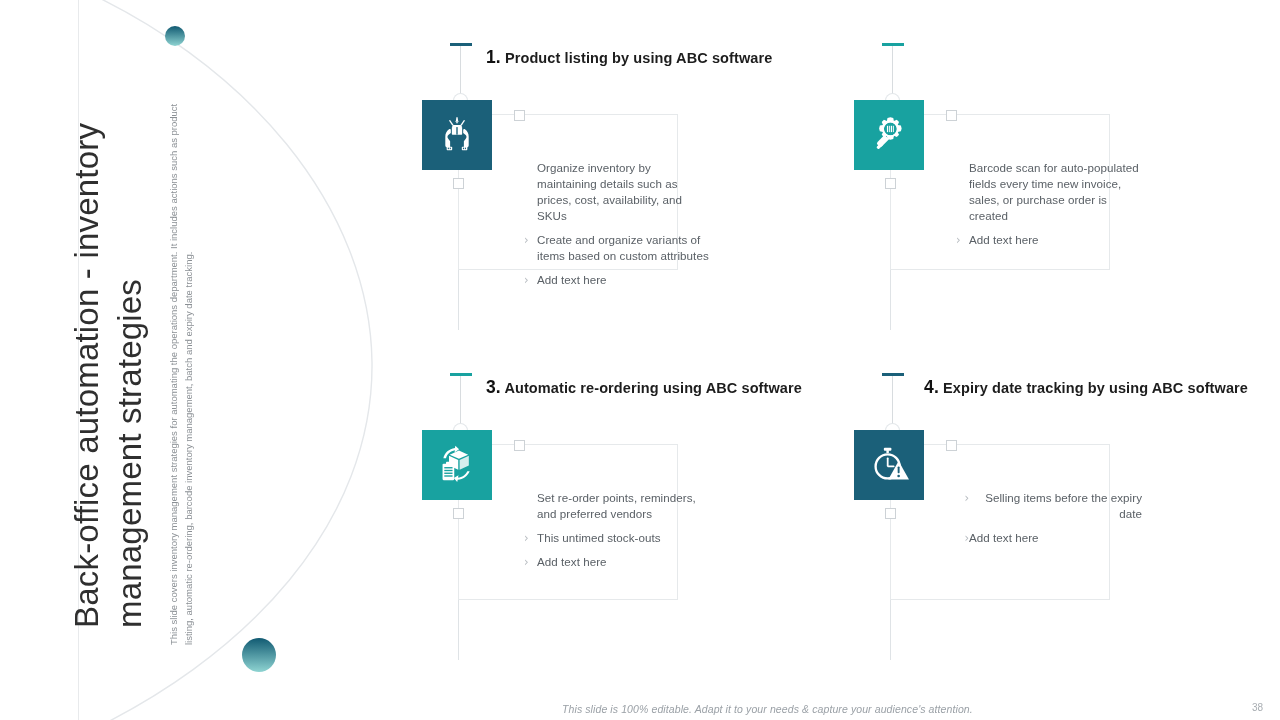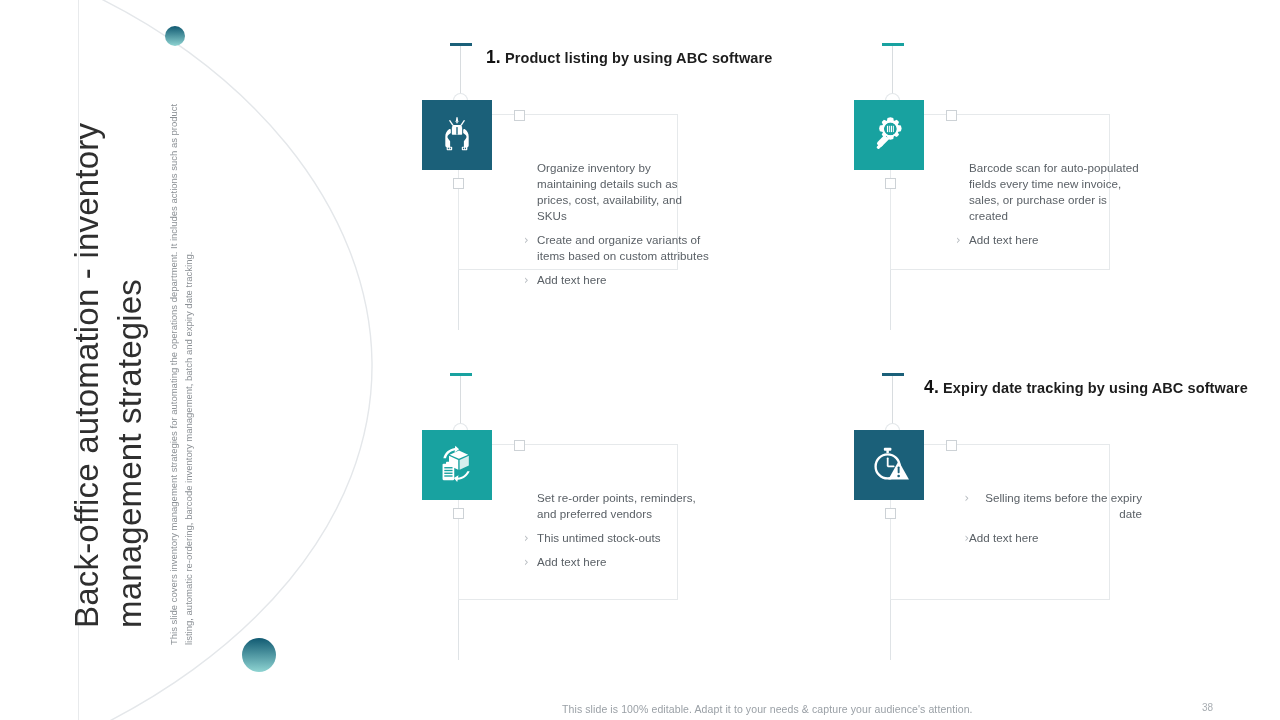--- a/index.html
+++ b/index.html
@@ -80,22 +80,23 @@
     flex:0 0 13px;color:#b7bcc1;font-size:11.5px;line-height:16px;
     font-family:"DejaVu Sans",sans-serif;
   }
   .bul .btxt{font-size:11.6px;line-height:16px;color:#5a6066;letter-spacing:.05px;}
   .bul.first .chev{visibility:hidden;}
 
   
   .footer{
     position:absolute;left:562px;top:703px;font-size:10.5px;color:#9aa0a6;
     letter-spacing:.1px;
-  }
-  .pageno{position:absolute;left:1202px;top:702px;font-size:10px;color:#a8adb2;}
+    font-style:italic;
+  }
+  .pageno{position:absolute;left:1252px;top:702px;font-size:10px;color:#a8adb2;}
 </style>
 </head>
 <body>
 
 <div class="slide">
 
   <svg class="deco" viewBox="0 0 1280 720" xmlns="http://www.w3.org/2000/svg">
     <defs>
       <linearGradient id="gdot" x1="0" y1="0" x2="0" y2="1">
         <stop offset="0%" stop-color="#115a72"></stop>
@@ -230,20 +231,24 @@
           <rect x="11" y="30" width="17" height="24" rx="1.5"></rect>
           <rect x="16" y="27.2" width="7" height="4" rx="1.2"></rect>
           <rect x="13.5" y="35" width="12" height="2" fill="#18a2a0"></rect>
           <rect x="13.5" y="39" width="12" height="2" fill="#18a2a0"></rect>
           <rect x="13.5" y="43" width="12" height="2" fill="#18a2a0"></rect>
           <rect x="13.5" y="47" width="12" height="2" fill="#18a2a0"></rect>
         </g>
       </svg>
     </div>
 
+    <div class="hd">
+      <span class="num">3.</span>
+      <span>Automatic re-ordering using ABC software</span>
+    </div>
 
     <div class="bullets">
       <div class="bul first">
         <span class="chev">›</span>
         <span class="btxt">Set re-order points, reminders, and preferred vendors</span>
       </div>
       <div class="bul">
         <span class="chev">›</span>
         <span class="btxt">This untimed stock-outs</span>
       </div>

